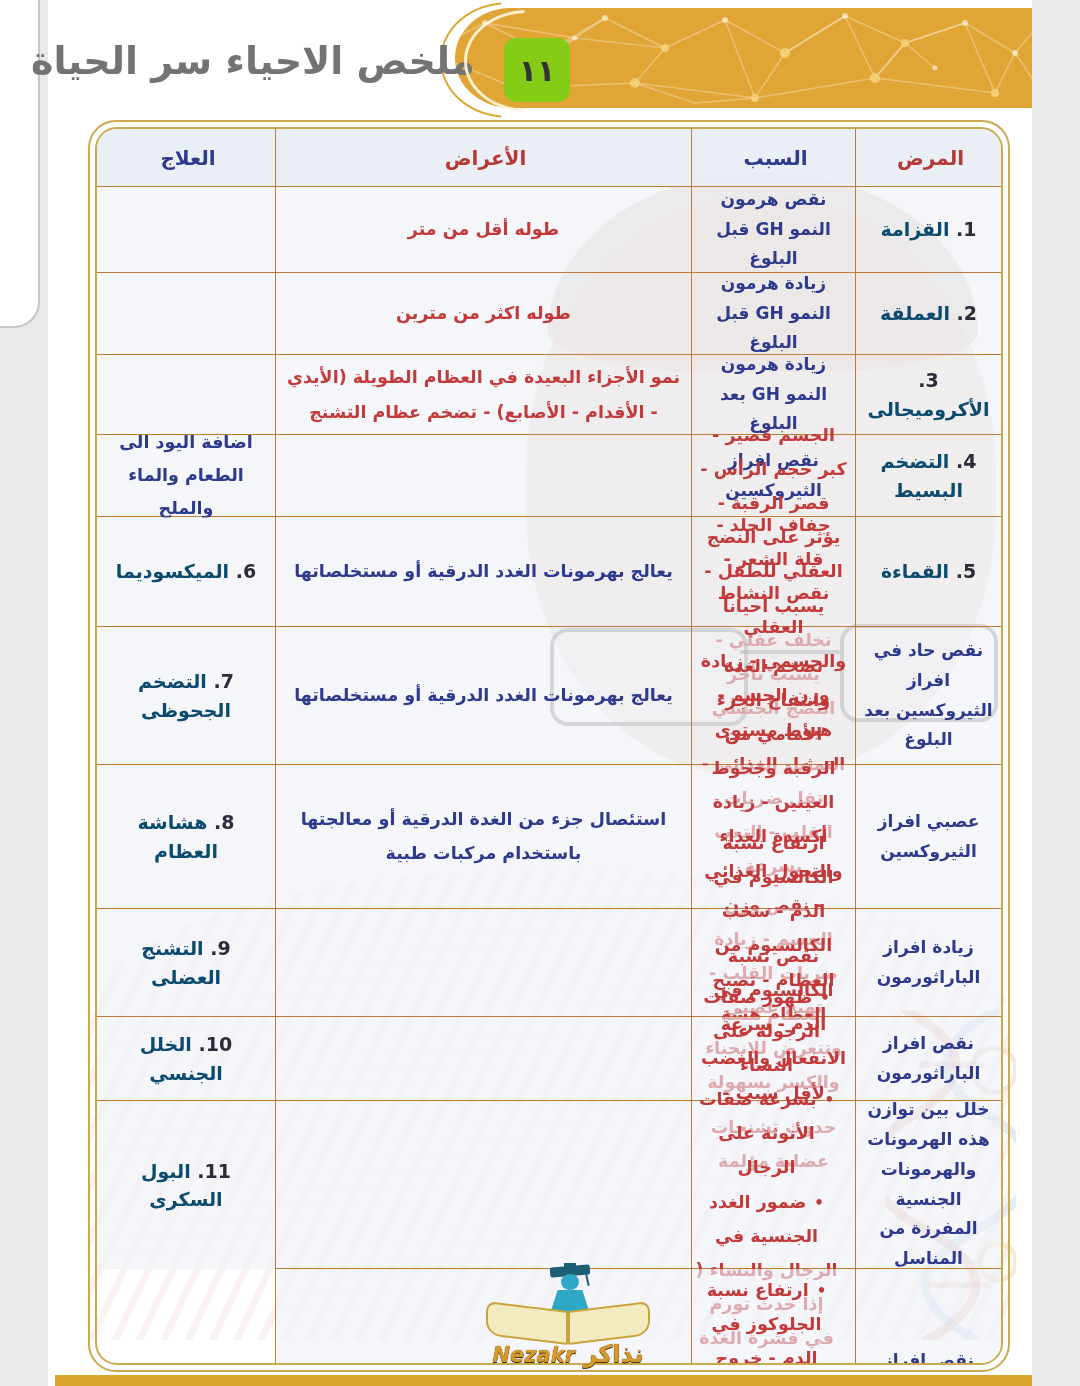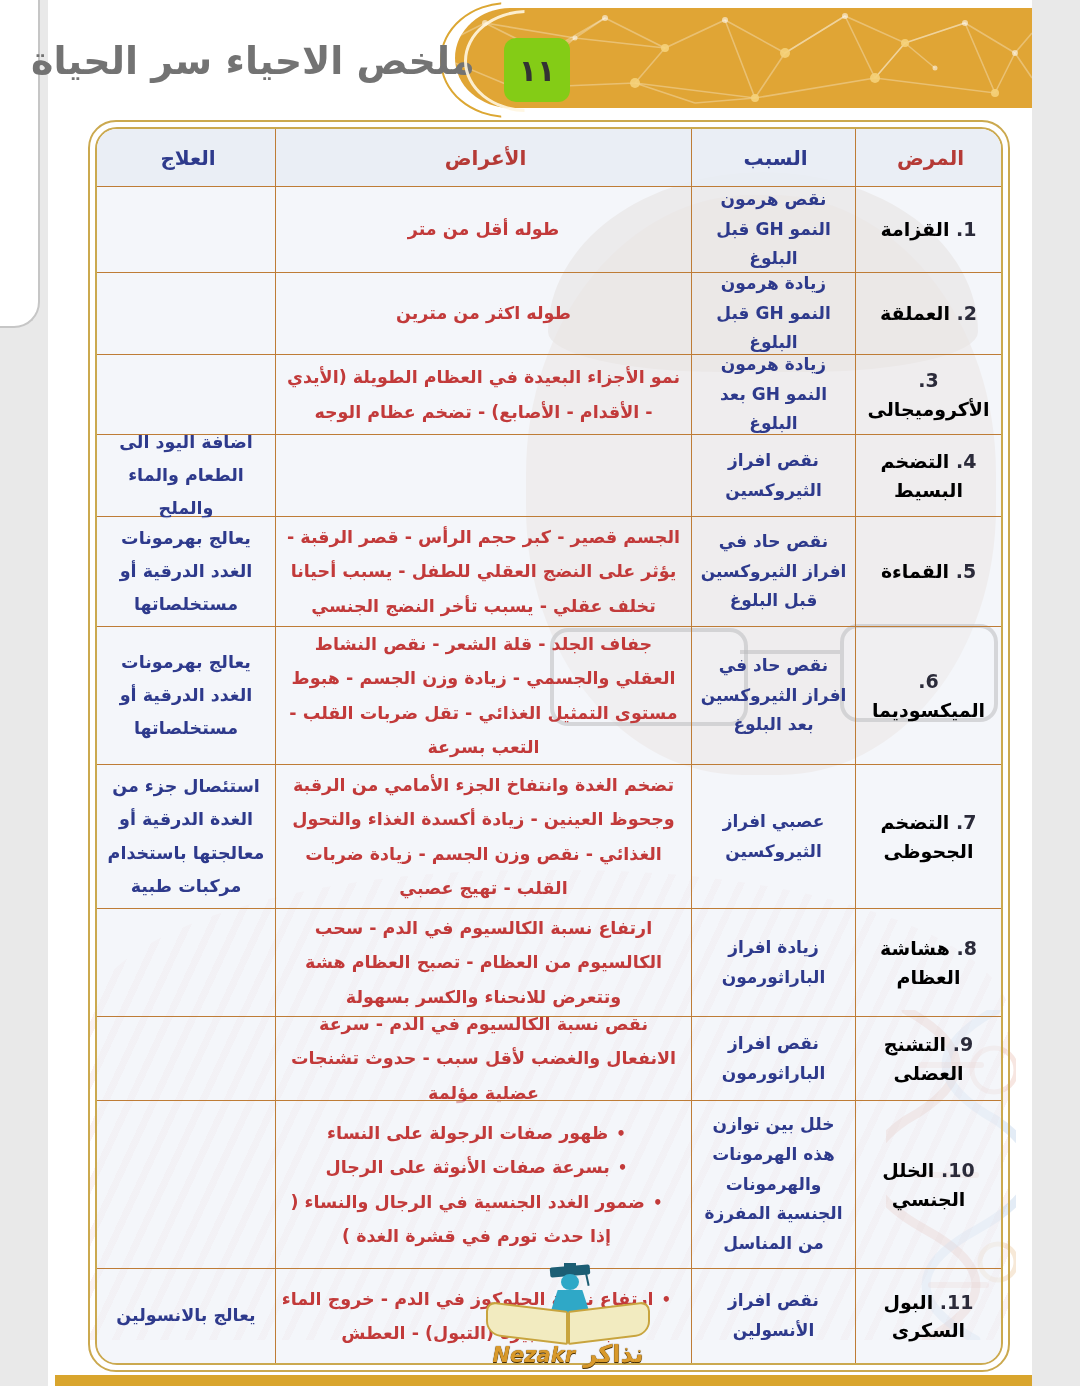--- a/index.html
+++ b/index.html
@@ -98,21 +98,21 @@
     flex-direction:column; padding:4px 8px; text-align:center;
     font-weight:bold;
   }
   .grid > .c:nth-child(4n){border-inline-end:none;}
   .grid > .c:nth-last-child(-n+4){border-bottom:none;}
   .c.h{background:rgba(233,237,244,0.95); font-size:20px;padding-left:12px;}
   .h-red{color:#B53A36;}
   .h-navy{color:#2E3A8C;}
   .disease{font-size:19px; line-height:1.5;}
   .dnum{color:#2B2B3A;}
-  .dname{color:#000000;text-align:center;}
+  .dname{color:#0c4a6e;text-align:center;}
   .cause{color:#2E3A8C; font-size:17px; line-height:1.75;}
   .symptoms{color:#C23A3A; font-size:17.5px; line-height:1.95;}
   .treatment{color:#2E3A8C; font-size:17.5px; line-height:1.9;}
   .symline{width:100%;}
   .symline.b{text-align:center; padding-right:14px;}
   .bullet{margin-inline-end:8px; font-size:15px;}
   
   .logo{
     position:absolute; left:428px; top:1266px; width:184px; height:104px;
     z-index:6; pointer-events:none;
@@ -246,33 +246,32 @@
             <div class="c cause">زيادة هرمون النمو GH قبل البلوغ</div>
             <div class="c symptoms">
               <div class="symline"><span>طوله اكثر من مترين</span></div>
             </div>
             <div class="c treatment"></div>
             <div class="c disease">
               <span><span class="dnum">3. </span><span class="dname">الأكروميجالى</span></span>
             </div>
             <div class="c cause">زيادة هرمون النمو GH بعد البلوغ</div>
             <div class="c symptoms">
-              <div class="symline"><span>نمو الأجزاء البعيدة في العظام الطويلة (الأيدي - الأقدام - الأصابع) - تضخم عظام الوجه</span></div>
+              <div class="symline"><span>نمو الأجزاء البعيدة في العظام الطويلة (الأيدي - الأقدام - الأصابع) - تضخم عظام التشنج</span></div>
             </div>
             <div class="c treatment"></div>
             <div class="c disease">
               <span><span class="dnum">4. </span><span class="dname">التضخم البسيط</span></span>
             </div>
             <div class="c cause">نقص افراز الثيروكسين</div>
             <div class="c symptoms"></div>
             <div class="c treatment">اضافة اليود الى الطعام والماء والملح</div>
             <div class="c disease">
               <span><span class="dnum">5. </span><span class="dname">القماءة</span></span>
             </div>
-            <div class="c cause">نقص حاد في افراز الثيروكسين قبل البلوغ</div>
             <div class="c symptoms">
               <div class="symline"><span>الجسم قصير - كبر حجم الرأس - قصر الرقبة - يؤثر على النضج العقلي للطفل - يسبب أحيانا تخلف عقلي - يسبب تأخر النضج الجنسي</span></div>
             </div>
             <div class="c treatment">يعالج بهرمونات الغدد الدرقية أو مستخلصاتها</div>
             <div class="c disease">
               <span><span class="dnum">6. </span><span class="dname">الميكسوديما</span></span>
             </div>
             <div class="c cause">نقص حاد في افراز الثيروكسين بعد البلوغ</div>
             <div class="c symptoms">
               <div class="symline"><span>جفاف الجلد - قلة الشعر - نقص النشاط العقلي والجسمي - زيادة وزن الجسم - هبوط مستوى التمثيل الغذائي - تقل ضربات القلب - التعب بسرعة</span></div>

